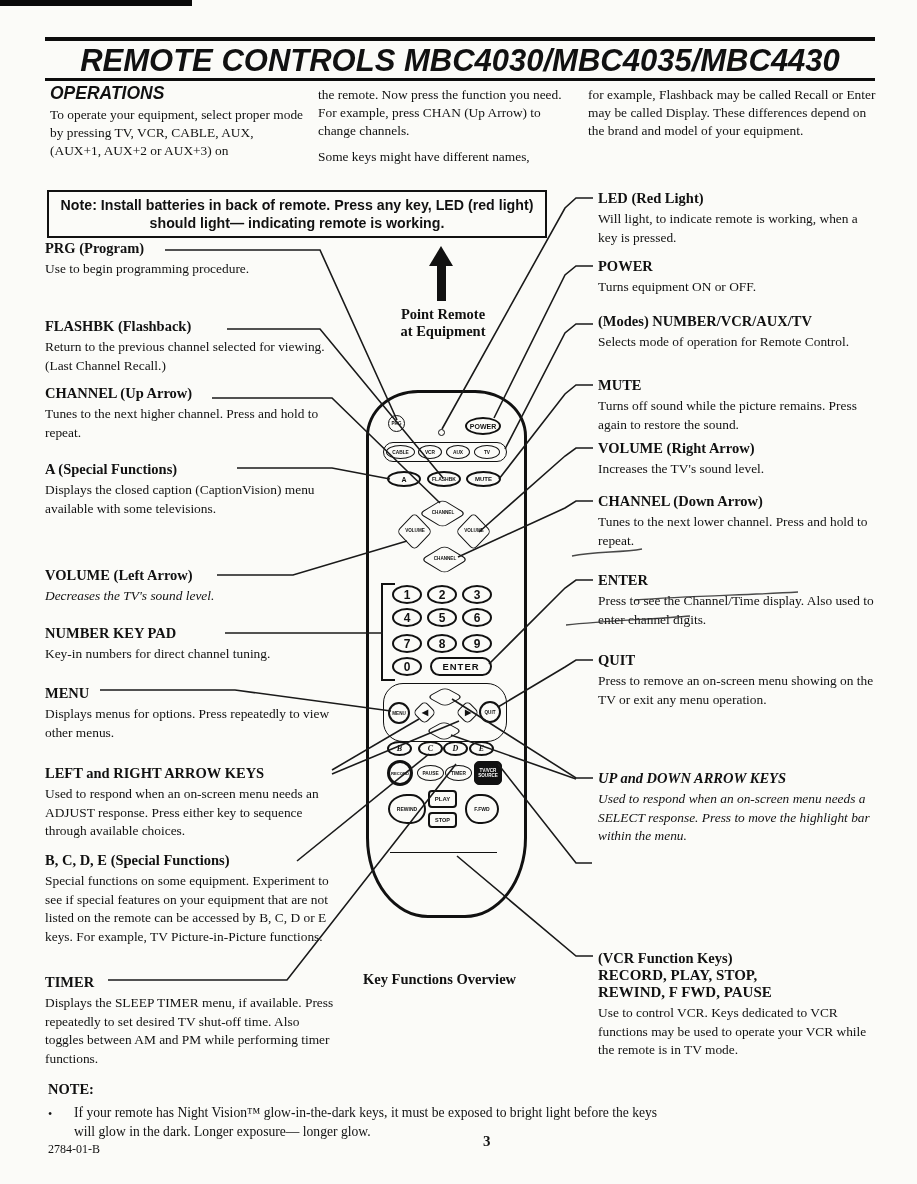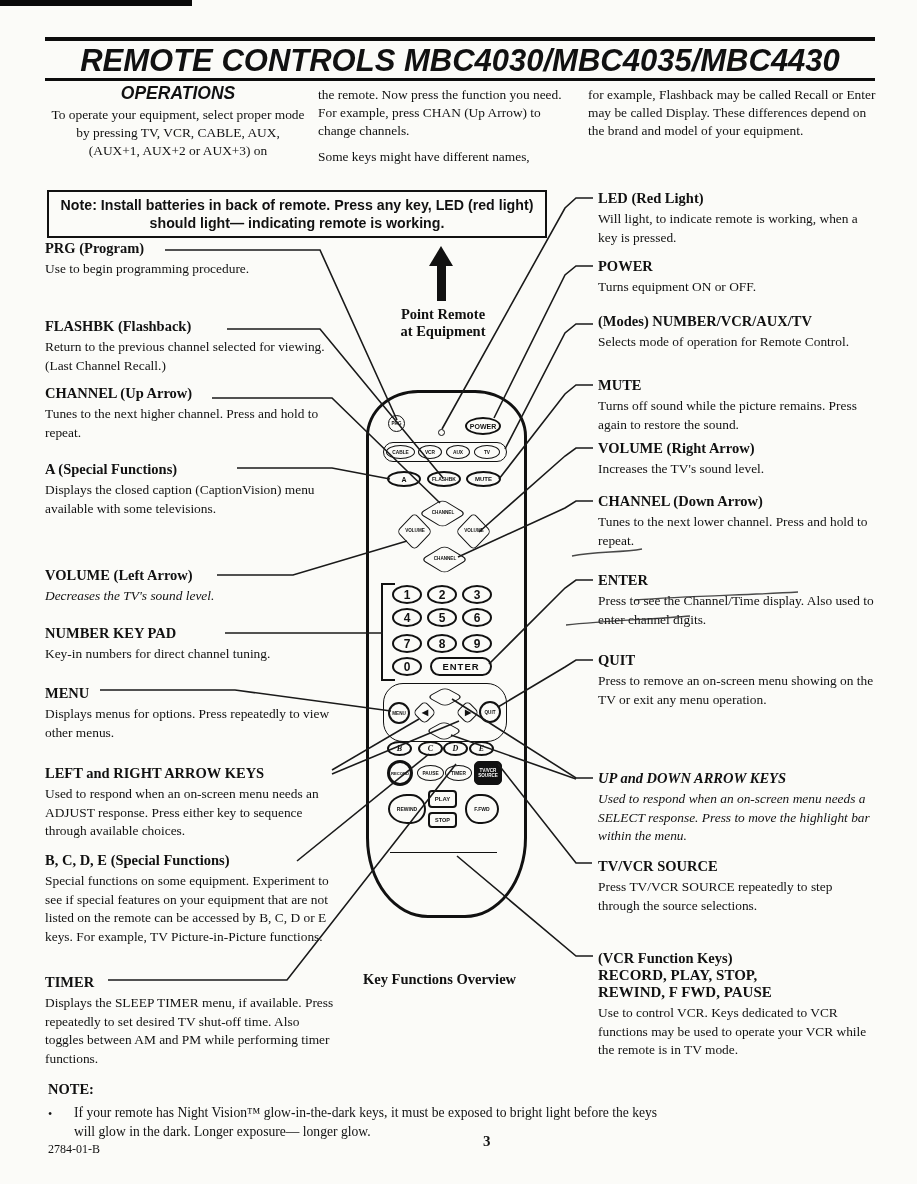--- a/index.html
+++ b/index.html
@@ -54,21 +54,21 @@
 </style>
 </head>
 <body>
 
 <div id="page">
   <div id="scan-strip"></div>
   <div class="rule" style="left:45px;top:37px;width:830px;height:4px;"></div>
   <div id="title">REMOTE CONTROLS MBC4030/MBC4035/MBC4430</div>
   <div class="rule" style="left:45px;top:78px;width:830px;height:3px;"></div>
 
-  <div class="introcol" style="left:50px;top:84px;width:256px;text-align:center;">
+  <div class="introcol" style="left:50px;top:84px;width:256px;">
     <div id="ops-head">OPERATIONS</div>
     <div>To operate your equipment, select proper mode by pressing TV, VCR, CABLE, AUX, (AUX+1, AUX+2 or AUX+3) on</div>
   </div>
   <div class="introcol" style="left:318px;top:86px;width:252px;">
     <div>the remote. Now press the function you need. For example, press CHAN (Up Arrow) to change channels.</div>
     <div style="margin-top:8px;">Some keys might have different names,</div>
   </div>
   <div class="introcol" style="left:588px;top:86px;width:288px;">
     <div>for example, Flashback may be called Recall or Enter may be called Display. These differences depend on the brand and model of your equipment.</div>
   </div>
@@ -144,24 +144,20 @@
     <div class="h">ENTER</div>
     <div class="b">Press to see the Channel/Time display. Also used to enter channel digits.</div>
   </div>
   <div class="callout right" style="top:652px;">
     <div class="h">QUIT</div>
     <div class="b">Press to remove an on-screen menu showing on the TV or exit any menu operation.</div>
   </div>
   <div class="callout right" style="top:770px;font-style:italic;">
     <div class="h">UP and DOWN ARROW KEYS</div>
     <div class="b">Used to respond when an on-screen menu needs a SELECT response. Press to move the highlight bar within the menu.</div>
-  </div>
-  <div class="callout right" style="top:858px;">
-    <div class="h">TV/VCR SOURCE</div>
-    <div class="b">Press TV/VCR SOURCE repeatedly to step through the source selections.</div>
   </div>
   <div class="callout right" style="top:950px;">
     <div class="h">(VCR Function Keys)</div>
     <div class="h" style="font-size:15px;">RECORD, PLAY, STOP,</div>
     <div class="h" style="font-size:15px;">REWIND, F FWD, PAUSE</div>
     <div class="b">Use to control VCR. Keys dedicated to VCR functions may be used to operate your VCR while the remote is in TV mode.</div>
   </div>
 
   <div id="up-arrow-head"></div>
   <div id="up-arrow-stem"></div>

